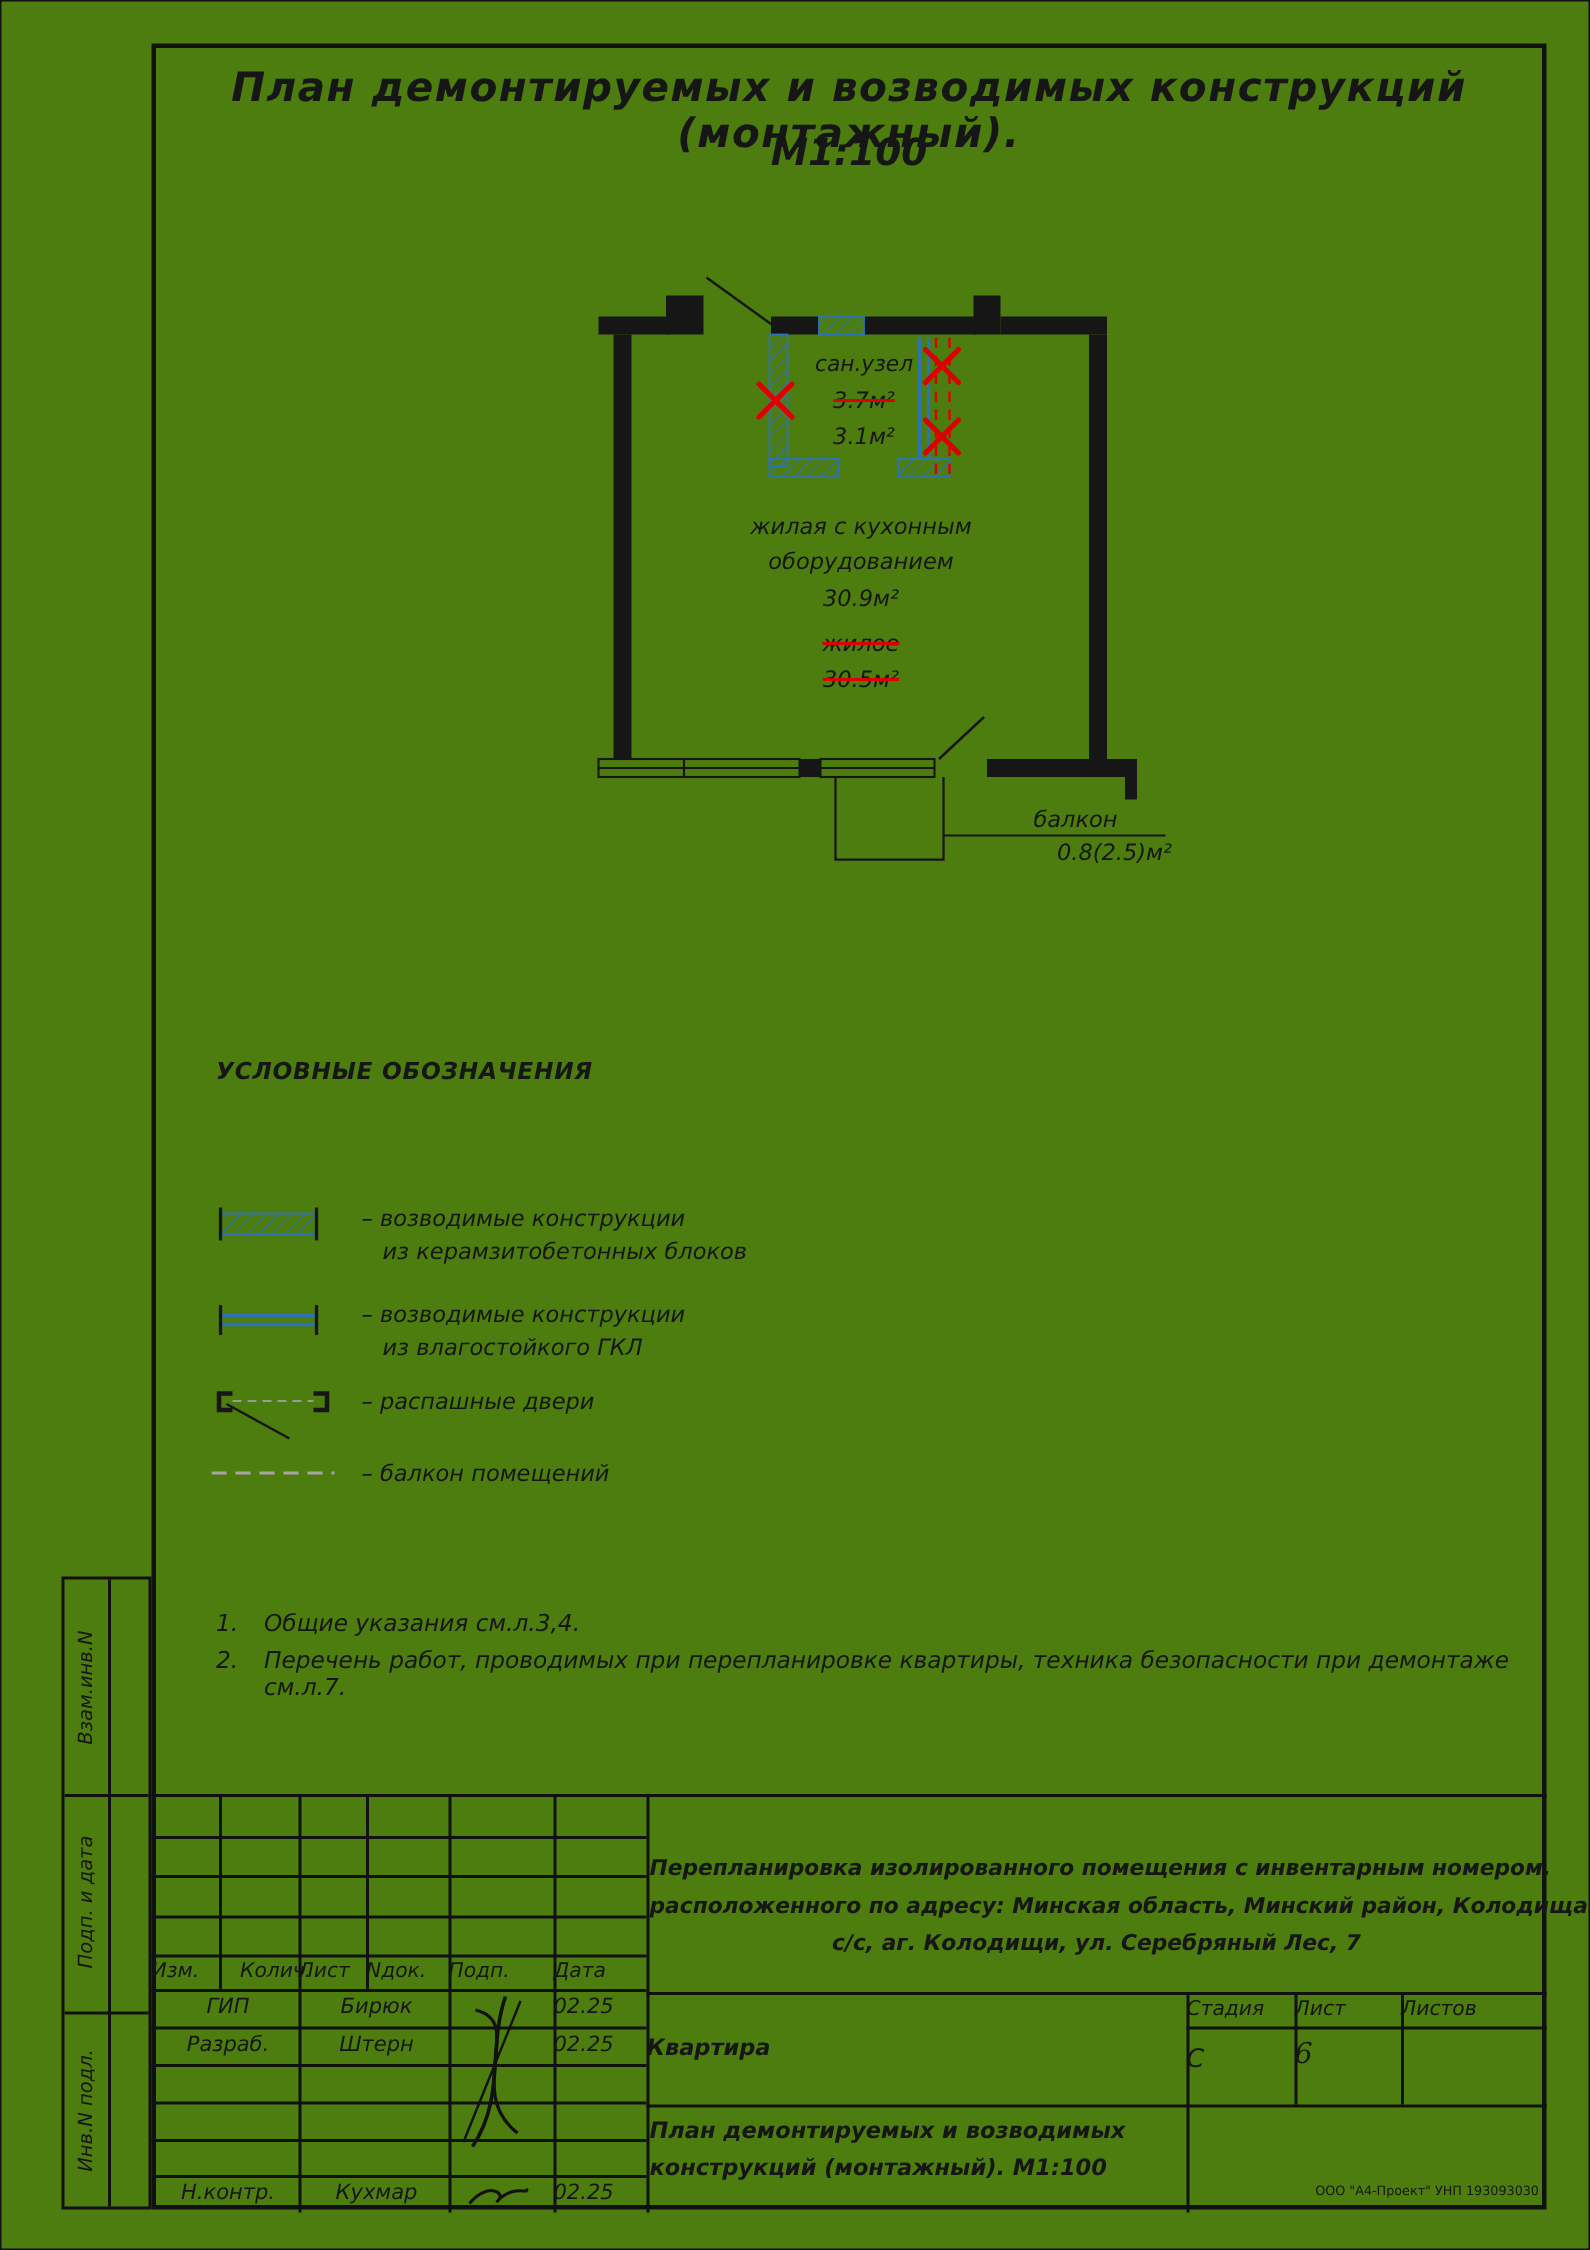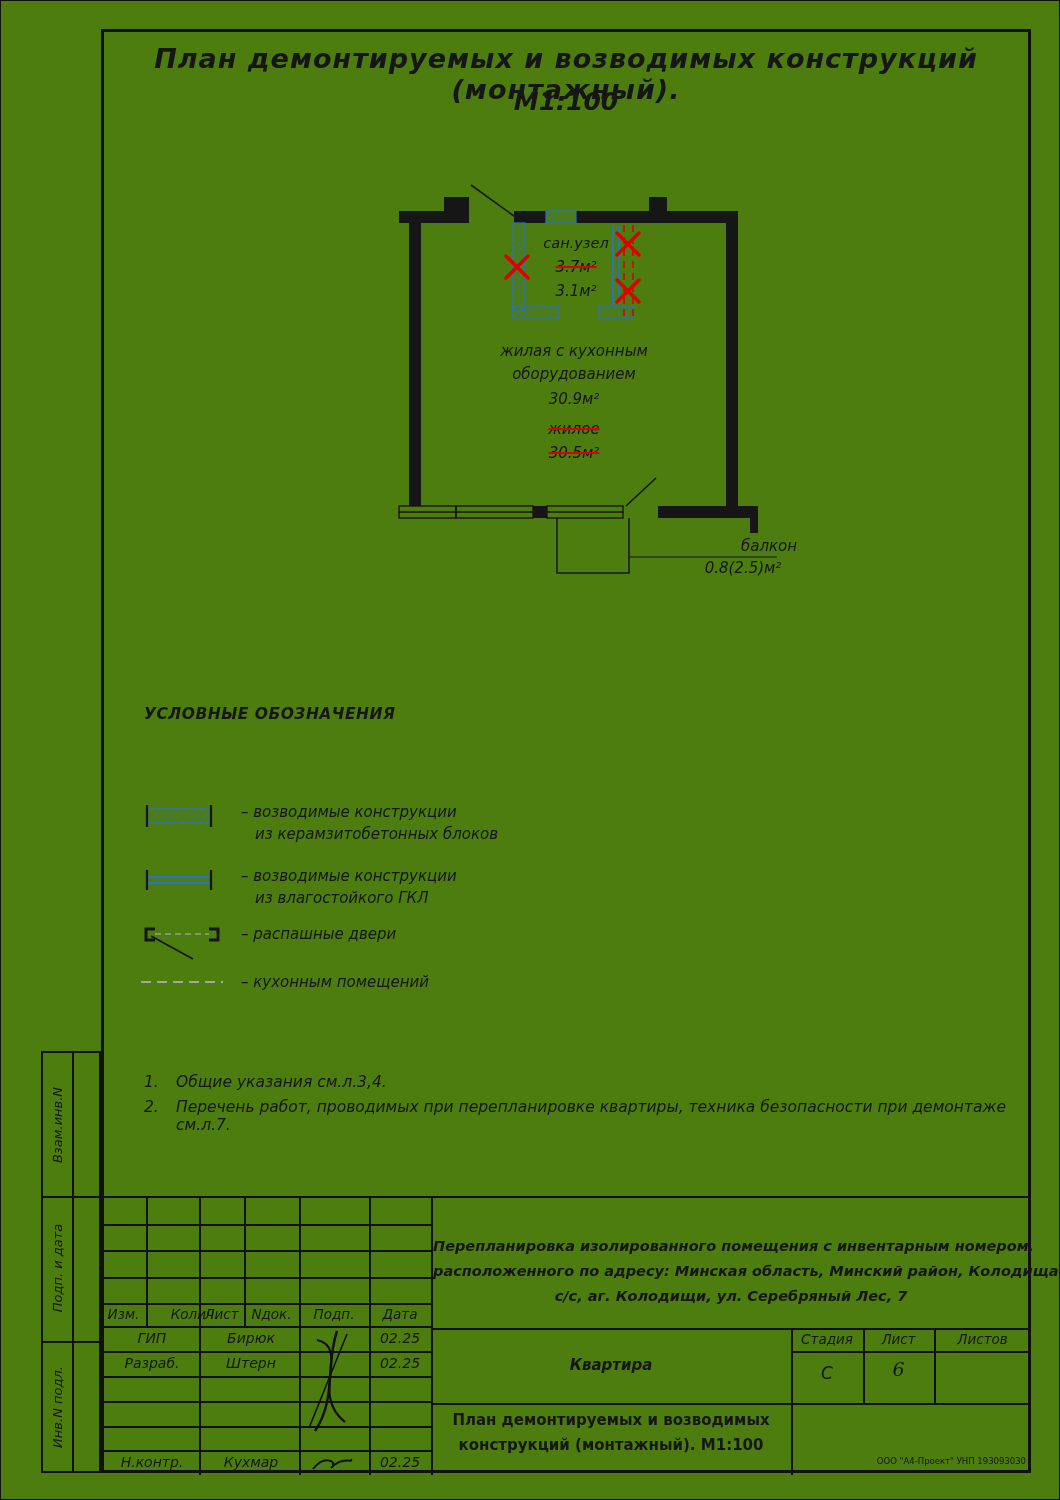--- a/index.html
+++ b/index.html
@@ -26,31 +26,31 @@
   .note .num{flex:0 0 32px;}
   .sidestrip{position:absolute;left:40px;top:1050px;width:60px;height:422px;
              border:2px solid #111;box-sizing:border-box;}
   .vl{position:absolute;width:1.5px;background:#111;}
   .hl{position:absolute;height:1.5px;background:#111;}
   .vlabel{position:absolute;left:7px;transform-origin:0 0;
           transform:rotate(-90deg) translateX(-50%);white-space:nowrap;
           font-style:italic;font-size:13px;}
   .tb{position:absolute;left:100px;top:1195px;width:930px;height:277px;
       border-top:2.5px solid #111;box-sizing:border-box;}
-  .tcell{position:absolute;font-style:italic;font-size:13.5px;text-align:center;white-space:nowrap;}
+  .tcell{position:absolute;font-style:italic;font-size:13.5px;white-space:nowrap;}
   .tcell.left{text-align:center;}
   .tcell.name{font-size:14px;}
   .addr-line{position:absolute;left:332px;width:596px;text-align:center;
              font-style:italic;font-weight:bold;font-size:14.5px;white-space:nowrap;}
   .big{font-size:17px;}
   .handnum{font-family:"DejaVu Serif",serif;font-style:italic;font-size:19px;}
   .company{position:absolute;left:740px;width:185px;top:258px;text-align:right;
            font-size:8.5px;font-style:normal;}
-  .btitle{position:absolute;left:332px;width:356px;text-align:center;
-          font-weight:bold;font-size:15px;white-space:nowrap;}
+  .btitle{position:absolute;left:332px;width:356px;
+          font-style:italic;font-weight:bold;font-size:15px;white-space:nowrap;}
   .sig{position:absolute;left:0;top:0;pointer-events:none;}
 </style>
 </head>
 <body>
 
 <div class="page">
 
   <div class="frame"></div>
 
   <div class="stitle l1">План  демонтируемых  и  возводимых  конструкций  (монтажный).</div>
@@ -125,21 +125,21 @@
   <div class="plabel" style="left:527px;top:234px;width:96px;font-size:14.5px">сан.узел</div>
   <div class="plabel struck" style="left:527px;top:257px;width:96px">3.7м²</div>
   <div class="plabel" style="left:527px;top:281px;width:96px">3.1м²</div>
 
   <div class="plabel" style="left:478px;top:341px;width:190px">жилая с кухонным</div>
   <div class="plabel" style="left:478px;top:364px;width:190px">оборудованием</div>
   <div class="plabel" style="left:478px;top:389px;width:190px">30.9м²</div>
   <div class="plabel struck" style="left:478px;top:419px;width:190px">жилое</div>
   <div class="plabel struck" style="left:478px;top:443px;width:190px">30.5м²</div>
 
-  <div class="plabel" style="left:728px;top:536px;width:80px">балкон</div>
+  <div class="plabel" style="left:676px;top:536px;width:80px">балкон</div>
   <div class="plabel" style="left:696px;top:558px;width:92px">0.8(2.5)м²</div>
 
   <div class="lhead">УСЛОВНЫЕ ОБОЗНАЧЕНИЯ</div>
 
 
   <div class="legend-item" style="top:800px">
     <svg width="92" height="26" style="margin-top:2px">
       <rect x="6" y="6" width="64" height="14" fill="url(#bluehatch)" stroke="#2e74b5" stroke-width="1.3"></rect>
       <line x1="6" y1="2" x2="6" y2="24" stroke="#161616" stroke-width="2.2"></line>
       <line x1="70" y1="2" x2="70" y2="24" stroke="#161616" stroke-width="2.2"></line>
@@ -173,21 +173,21 @@
     <div class="ltext">
         <div>– распашные двери</div>
       </div>
   </div>
 
   <div class="legend-item" style="top:968px">
     <svg width="92" height="26">
       <line x1="0" y1="13" x2="82" y2="13" stroke="#a6a6a6" stroke-width="2" stroke-dasharray="10 6"></line>
     </svg>
     <div class="ltext">
-        <div class="one">– кухонным помещений</div>
+        <div class="one">– балкон помещений</div>
       </div>
   </div>
 
   <div class="note" style="top:1072px">
     <span class="num">1.</span>
     <span>Общие указания см.л.3,4.</span>
   </div>
   <div class="note" style="top:1097px">
     <span class="num">2.</span>
     <span>Перечень работ, проводимых при перепланировке квартиры, техника безопасности при демонтаже см.л.7.</span>

